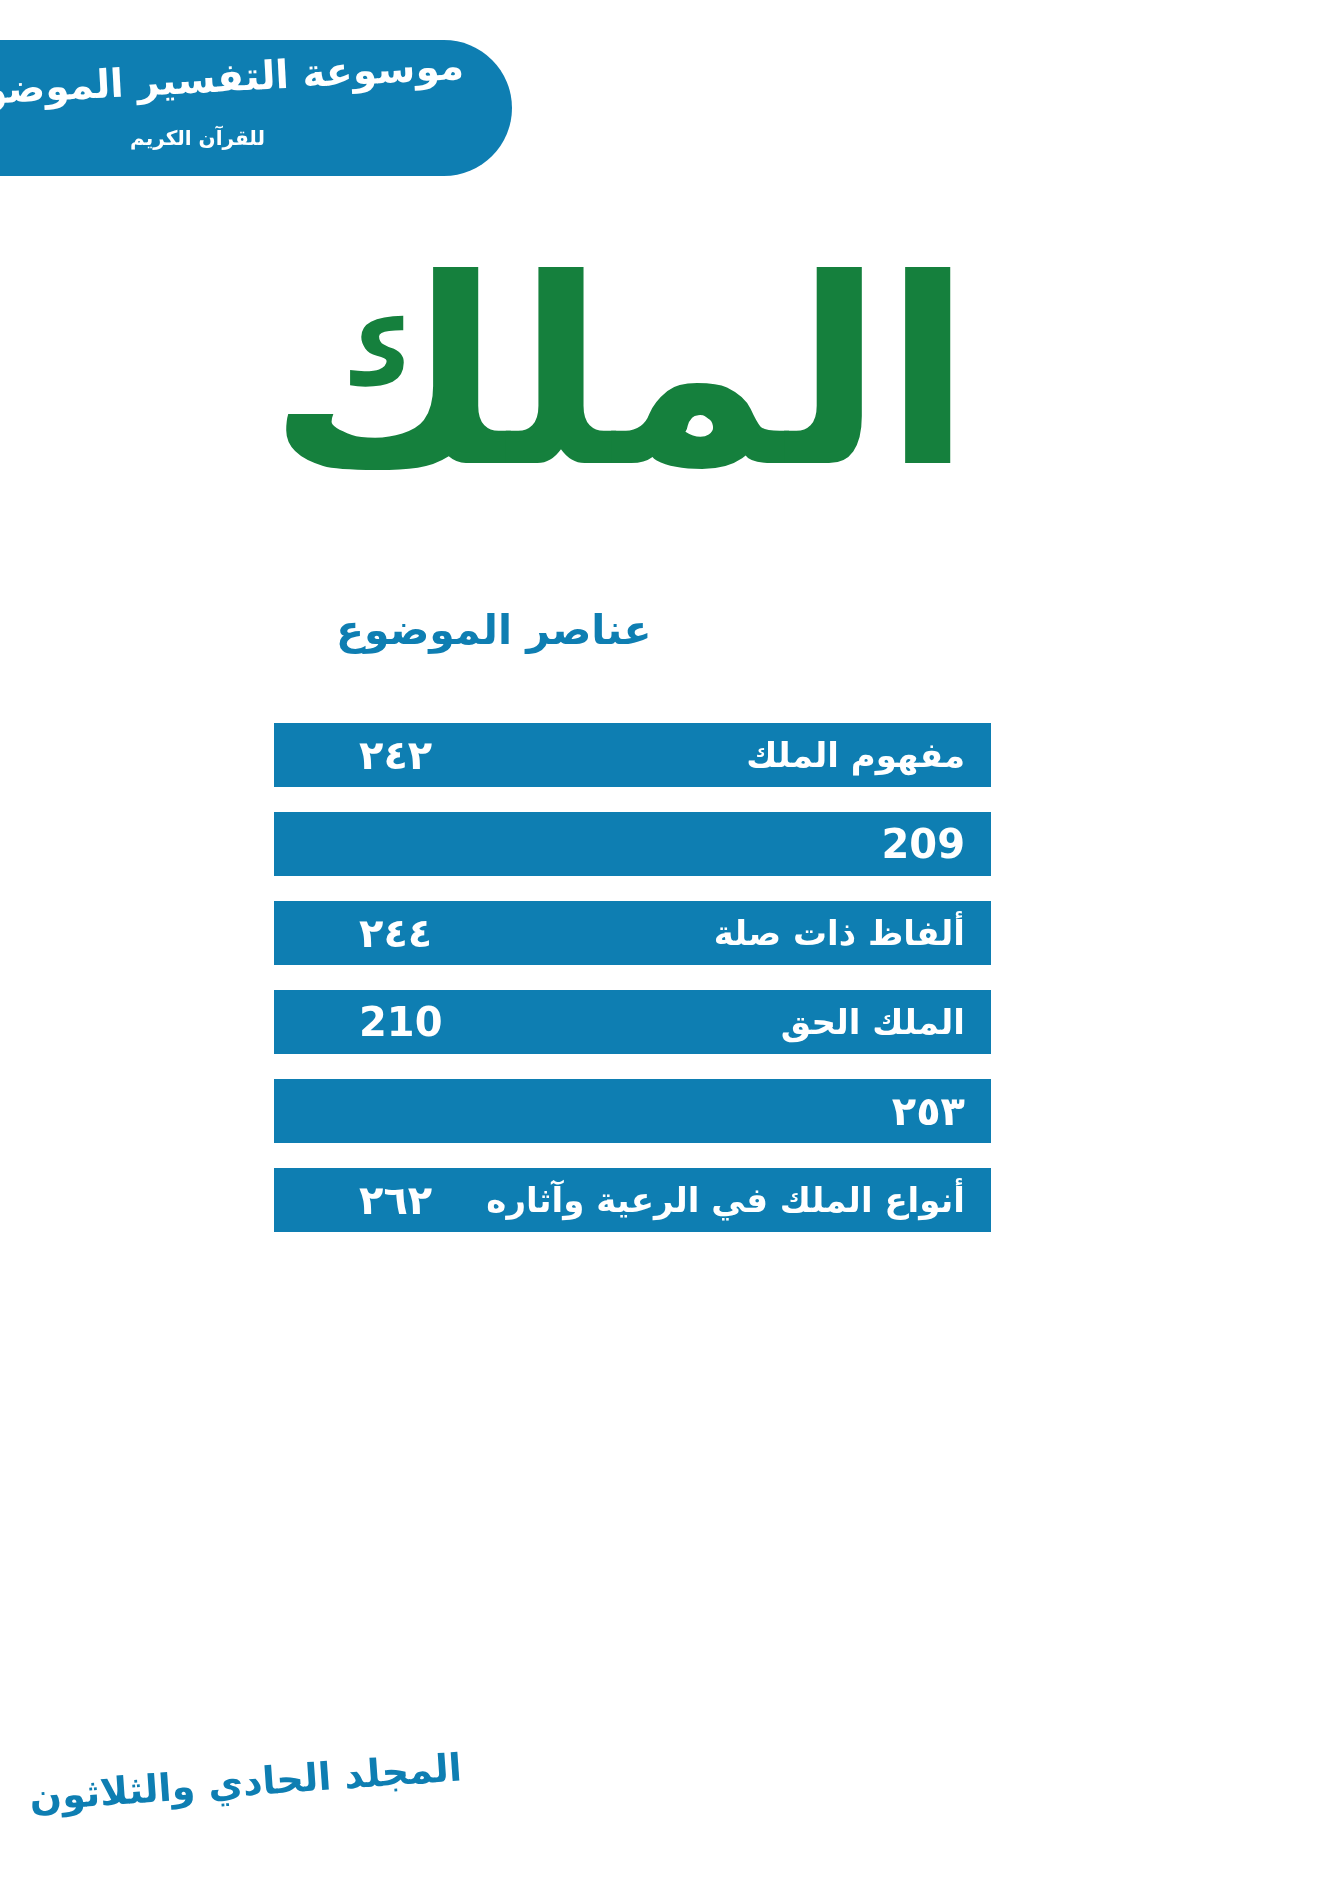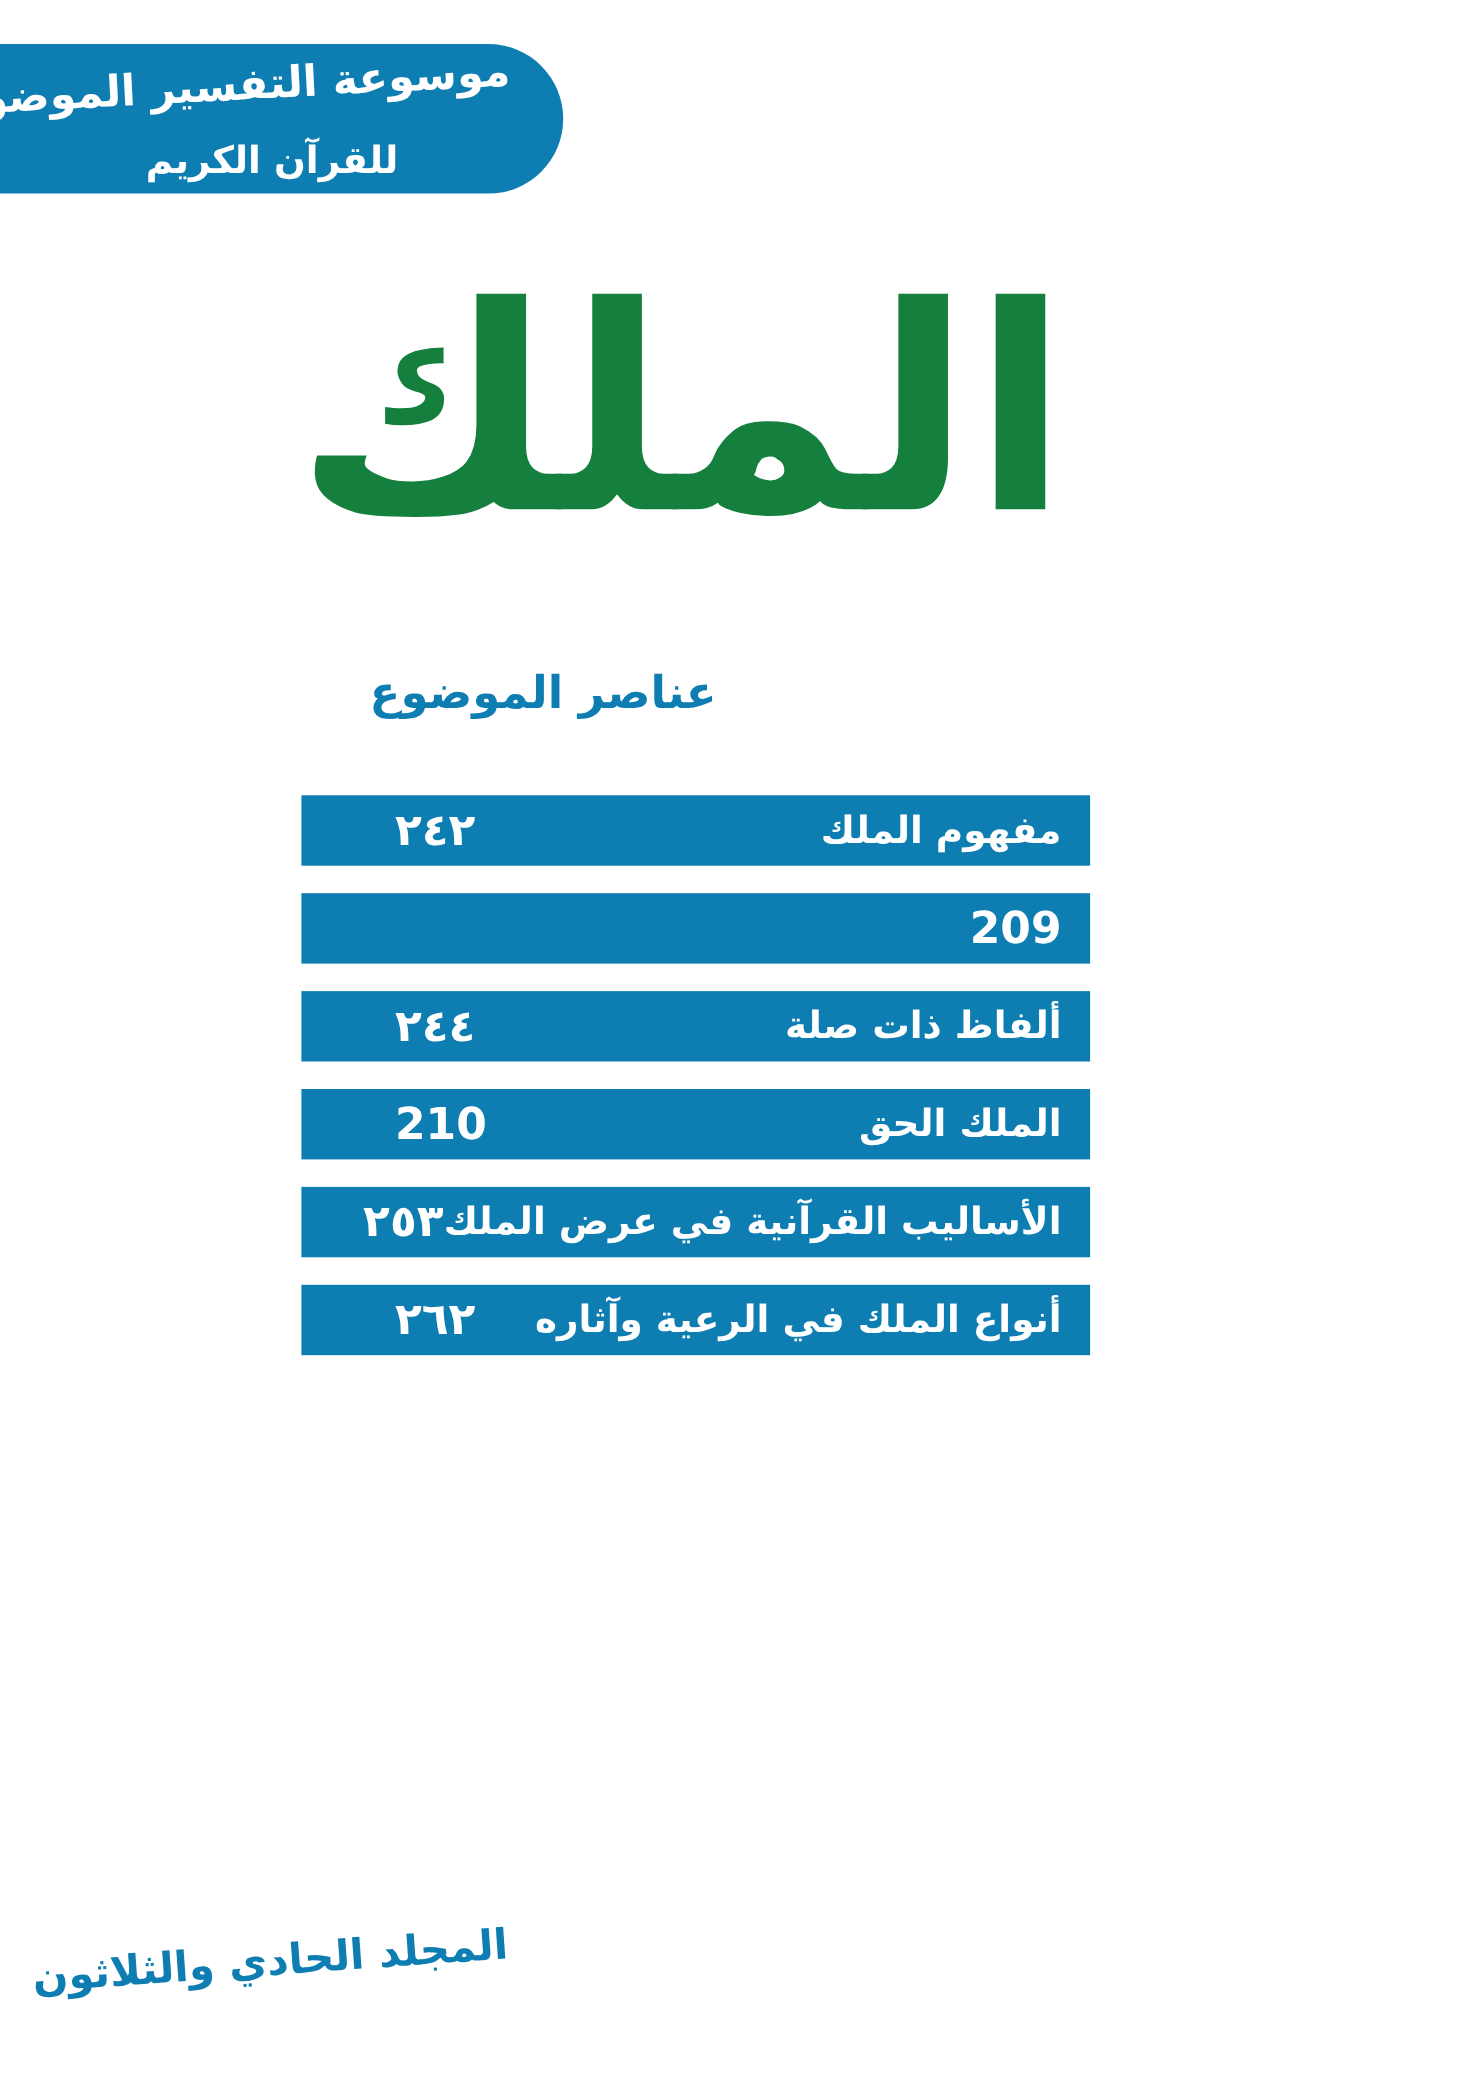--- a/index.html
+++ b/index.html
@@ -42,22 +42,22 @@
     font-weight: bold;
     white-space: nowrap;
     transform: rotate(-3deg);
     letter-spacing: 1px;
   }
   .banner-subtitle {
     position: absolute;
     top: 86px;
     right: 150px;
     left: 130px;
-    text-align: right;
-    font-size: 34px;
+    text-align: left;
+    font-size: 20px;
     font-weight: bold;
     white-space: nowrap;
   }
 
   
   .main-title {
     position: absolute;
     left: 390px;
     top: 222px;
     width: 460px;
@@ -161,21 +161,20 @@
       <span class="toc-label">ألفاظ ذات صلة</span>
       <span class="toc-page">٢٤٤</span>
     </div>
 
     <div class="toc-row">
       <span class="toc-label">الملك الحق</span>
       <span class="toc-page">210</span>
     </div>
 
     <div class="toc-row">
-      <span class="toc-label">الأساليب القرآنية في عرض الملك</span>
       <span class="toc-page">٢٥٣</span>
     </div>
 
     <div class="toc-row">
       <span class="toc-label">أنواع الملك في الرعية وآثاره</span>
       <span class="toc-page">٢٦٢</span>
     </div>
 
   </div>
 

